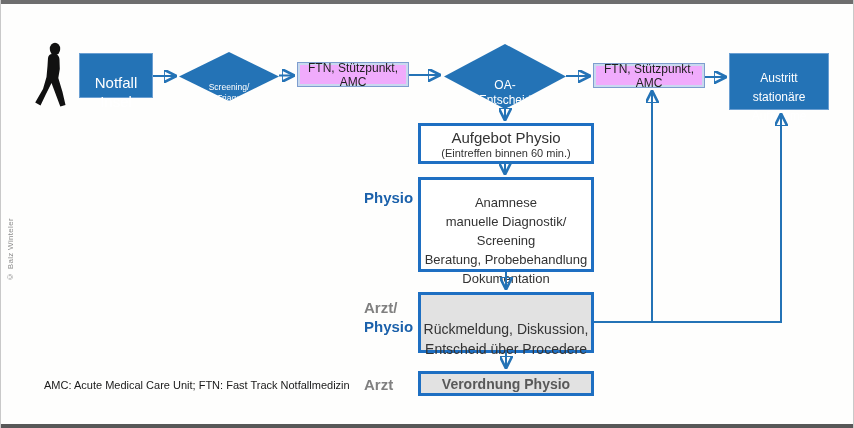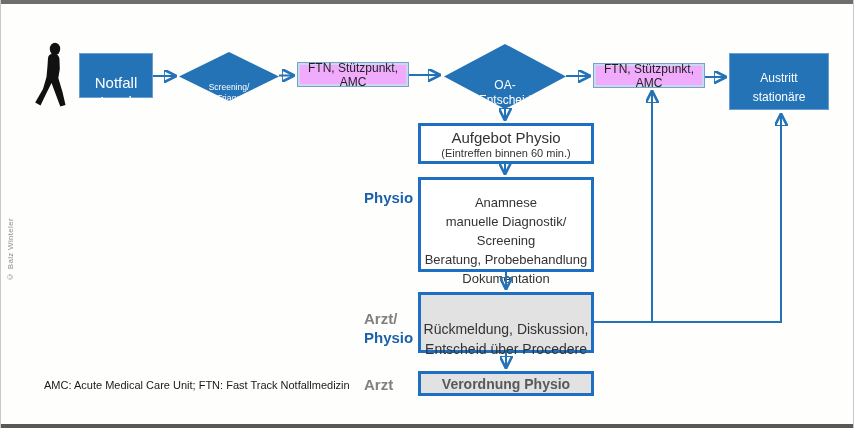--- a/index.html
+++ b/index.html
@@ -42,21 +42,21 @@
   .aufgebot .t1 { font-size:15px; color:#333; }
   .aufgebot .t2 { font-size:11px; color:#333; margin-top:1px; }
   .anamnese     { left:417px; top:177px; width:176px; height:95px; font-size:13px; line-height:19px; }
   .rueckmeldung { left:417px; top:292px; width:176px; height:61px; font-size:14px; line-height:20px; }
   .verordnung   { left:417px; top:371px; width:176px; height:25px;
                   font-size:14px; font-weight:bold; color:#595959; }
 
   
   .rowlabel { position:absolute; font-size:15px; font-weight:bold; line-height:19px; }
   .lbl-physio      { left:363px; top:188px; color:#1b61ab; }
-  .lbl-arztphysio  { left:363px; top:309px; }
+  .lbl-arztphysio  { left:363px; top:298px; }
   .lbl-arztphysio .g { color:#808080; display:block; }
   .lbl-arztphysio .b { color:#1b61ab; display:block; }
   .lbl-arzt        { left:363px; top:375px; color:#808080; }
 
   .footnote { position:absolute; left:43px; top:379px; font-size:11px; color:#1a1a1a; }
 
   .credit { position:absolute; left:3px; top:195px; height:110px; width:12px;
             display:flex; align-items:center; justify-content:center;
             writing-mode:vertical-rl; transform:rotate(180deg);
             font-size:8px; color:#8c8c8c; letter-spacing:0.3px; }

